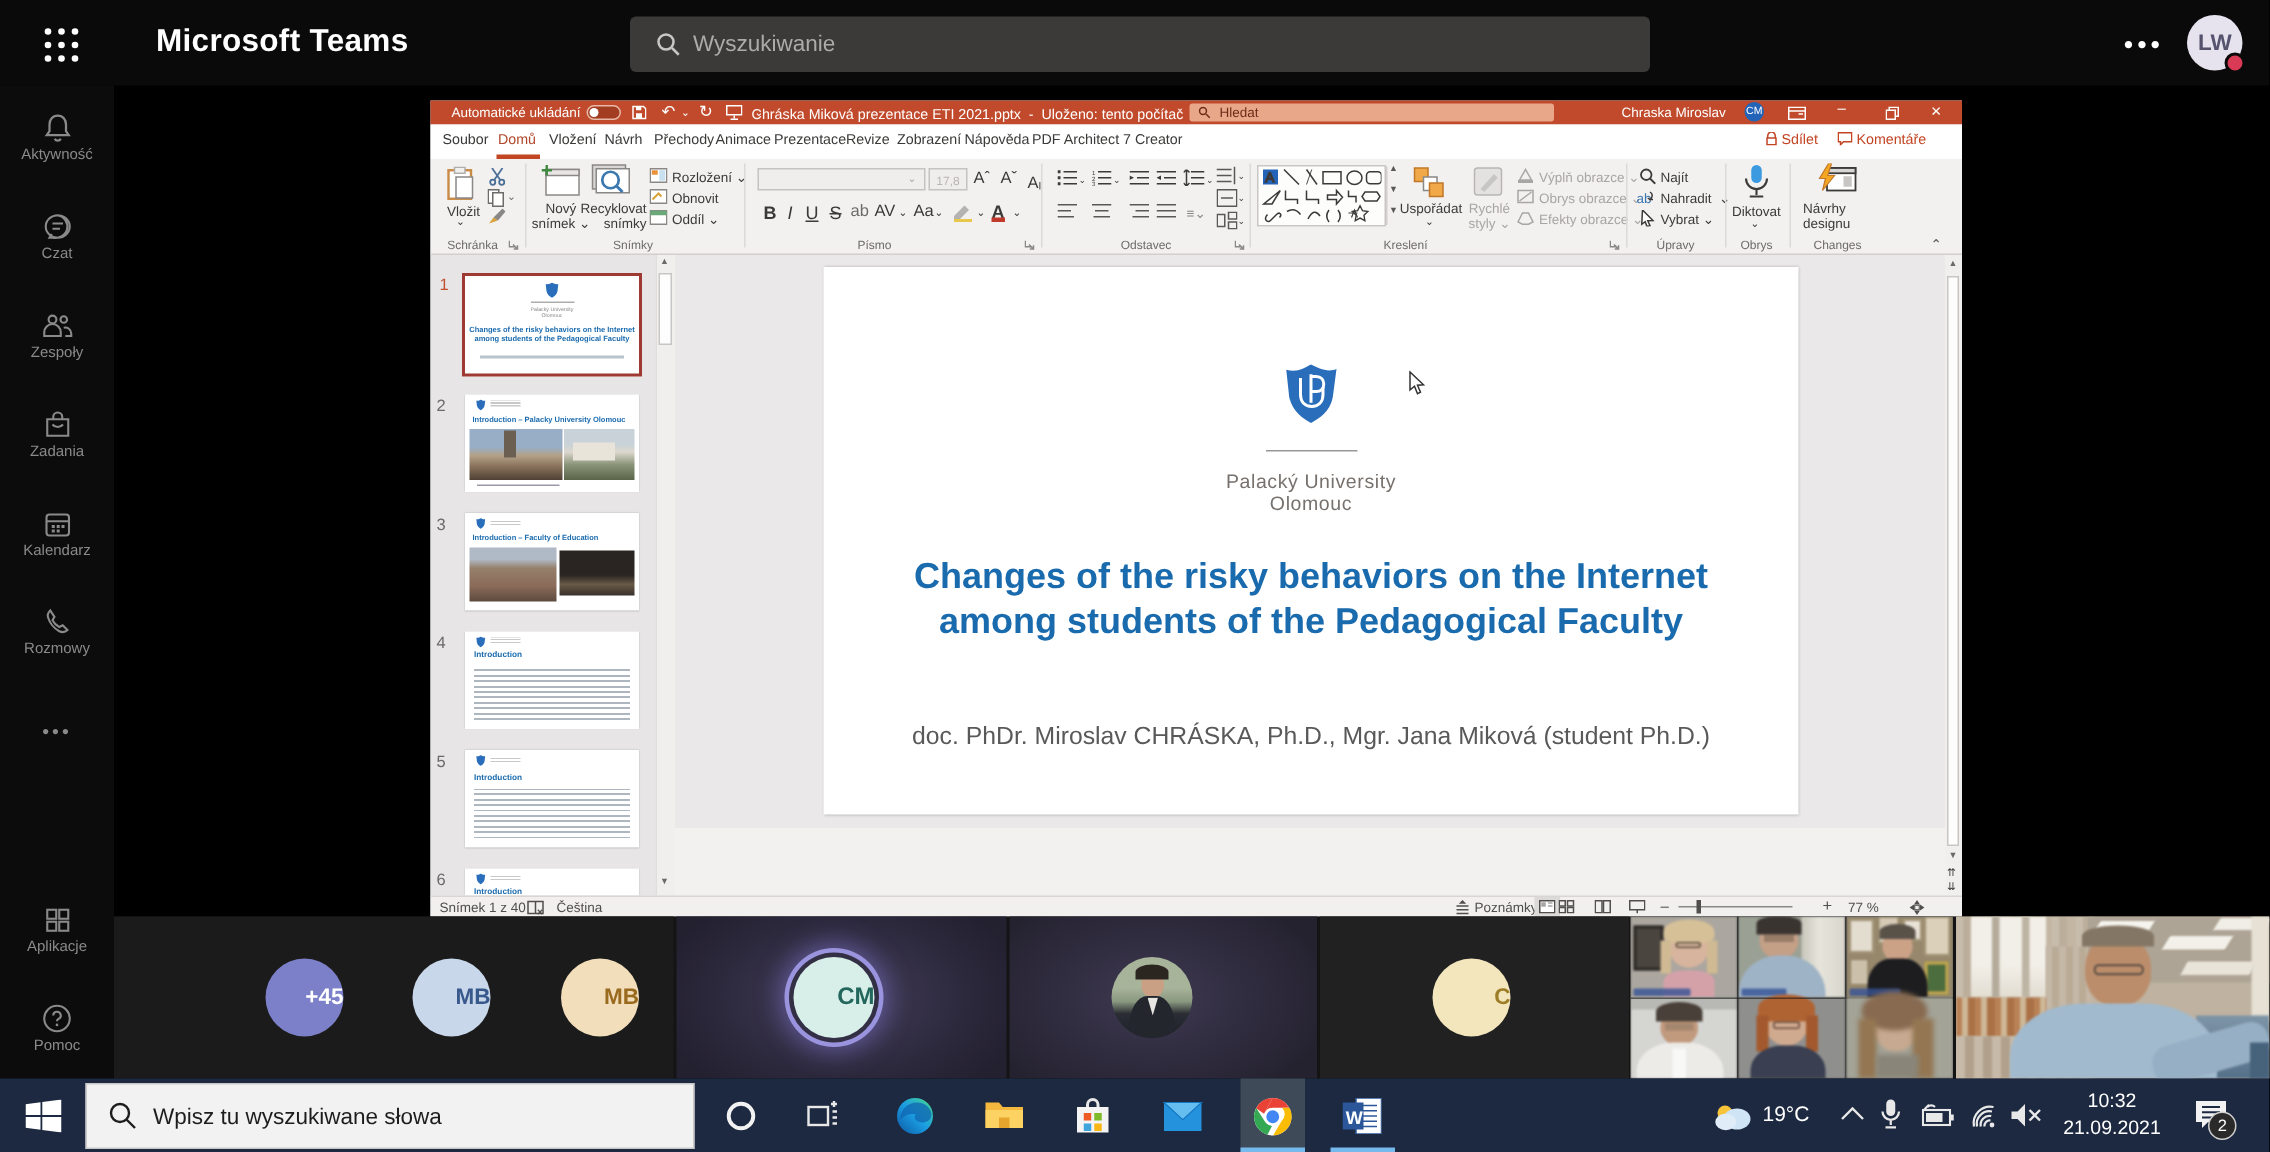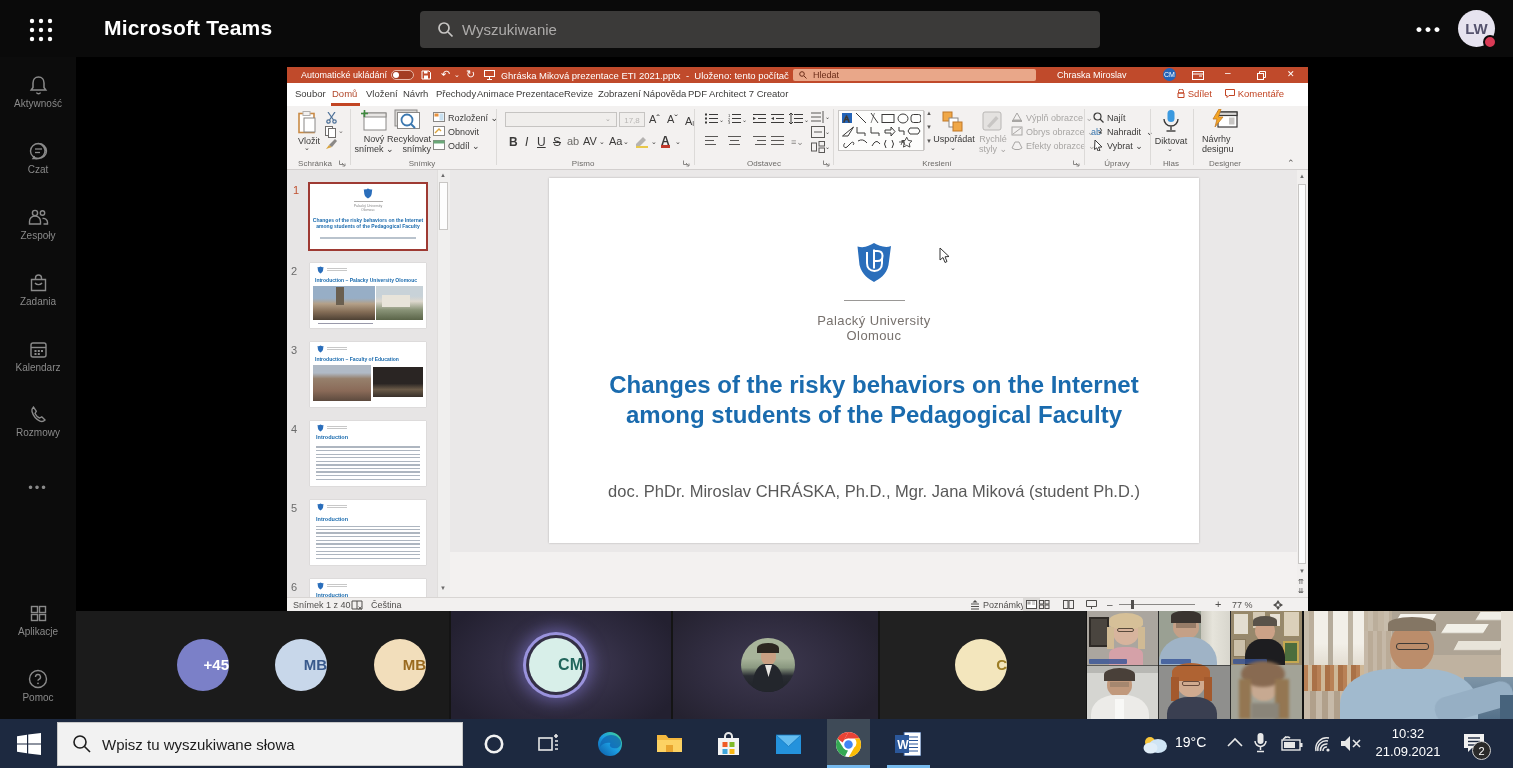--- a/index.html
+++ b/index.html
@@ -173,21 +173,21 @@
       </svg>
     <span class="abs" style="left:216px;top:4px;font-size:7px">⌄</span>
     <span class="abs" style="left:213px;top:3px;width:300px;text-align:center;font-size:9.5px">Chráska Miková prezentace ETI 2021.pptx &nbsp;-&nbsp; Uloženo: tento počítač &nbsp;▾</span>
     <span class="abs" style="left:506px;top:2px;width:243px;height:12px;background:#e9a789;border-radius:2px;color:#6b2c18">
       <svg class="abs" style="left:6px;top:2px" width="8" height="8" viewBox="0 0 8 8">
           <circle cx="3" cy="3" r="2.3" fill="none" stroke="#6b2c18" stroke-width="1"></circle>
           <line x1="5" y1="5" x2="7.5" y2="7.5" stroke="#6b2c18" stroke-width="1"></line>
         </svg>
       <span class="abs" style="left:20px;top:1px">Hledat</span>
     </span>
-    <span class="abs" style="left:770px;top:3px">Chraska Miroslav</span>
+    <span class="abs" style="left:794px;top:3px">Chraska Miroslav</span>
     <span class="abs" style="left:876px;top:1px;width:13px;height:13px;border-radius:50%;background:#2464b8;text-align:center;font-size:7px;line-height:13px">CM</span>
     <svg class="abs" style="left:905px;top:4px" width="12" height="9" viewBox="0 0 12 9">
         <rect x="0.5" y="0.5" width="11" height="8" fill="none" stroke="#fff"></rect>
         <line x1="0.5" y1="3" x2="11.5" y2="3" stroke="#fff"></line>
         <line x1="7" y1="5" x2="10" y2="5" stroke="#fff"></line>
       </svg>
     <span class="abs" style="left:938px;top:0px;font-size:10px">–</span>
     <svg class="abs" style="left:970px;top:4px" width="9" height="9" viewBox="0 0 9 9">
         <rect x="0.5" y="2.5" width="6" height="6" fill="none" stroke="#fff"></rect>
         <path d="M2.5 2.5v-2h6v6h-2" fill="none" stroke="#fff"></path>
@@ -493,31 +493,31 @@
     <div class="rsep" style="left:863px"></div>
 
     <svg class="abs" style="left:874px;top:3px" width="20" height="25" viewBox="0 0 20 25">
       <rect x="6.5" y="1" width="7" height="12" rx="3.5" fill="#3b9ae0"></rect>
       <path d="M3 10 a7 7 0 0 0 14 0" fill="none" stroke="#3b3a39" stroke-width="1.4"></path>
       <line x1="10" y1="17.5" x2="10" y2="21" stroke="#3b3a39" stroke-width="1.4"></line>
       <line x1="5.5" y1="22" x2="14.5" y2="22" stroke="#3b3a39" stroke-width="1.4"></line>
     </svg>
     <span class="abs" style="left:862px;top:30px;width:44px;text-align:center">Diktovat</span>
     <span class="abs" style="left:880px;top:39px;font-size:7px">⌄</span>
-    <span class="rlabel" style="left:844px">Hlas</span>
+    <span class="rlabel" style="left:844px">Obrys</span>
     <div class="rsep" style="left:906px"></div>
 
     <svg class="abs" style="left:925px;top:3px" width="26" height="25" viewBox="0 0 26 25">
       <rect x="6" y="3" width="19" height="15" fill="#fff" stroke="#3b3a39" stroke-width="1.2"></rect>
       <rect x="6" y="3" width="19" height="3.5" fill="#d8d6d4" stroke="#3b3a39" stroke-width="1.2"></rect>
       <rect x="17" y="8.5" width="5.5" height="7" fill="#c8c6c4"></rect>
       <path d="M7 0 L1 10 h4 L3 18 L11 8 h-4.5 L9 0z" fill="#f5a623" stroke="#c07828" stroke-width="0.8"></path>
     </svg>
     <span class="abs" style="left:915px;top:28px;width:46px;text-align:left">Návrhy<br>designu</span>
-    <span class="rlabel" style="left:898px">Designer</span>
+    <span class="rlabel" style="left:898px">Changes</span>
     <span class="abs" style="left:1000px;top:52px;font-size:9px;color:#5a5856">⌃</span>
   </div>
   <div id="pthumbs" class="abs">
     <span class="abs" style="left:6px;top:14px;color:#c0502f;font-size:11px">1</span>
     <div class="abs" style="left:21px;top:12px;width:120px;height:69px;background:#fff;border:2px solid #9e3a33">
       <svg class="abs" style="left:53px;top:4px" width="10" height="11" viewBox="0 0 38 40">
           <path d="M3 4 C10 6 14 3 19 1 C24 3 30 6 35 4 L33 22 C31 32 24 36 19 39 C14 36 7 32 5 22 Z" fill="#2a6ebb"></path>
         </svg>
       <div class="abs" style="left:44px;top:17px;width:29px;height:1px;background:#b0aeac"></div>
       <div class="abs" style="left:0;top:20px;width:116px;text-align:center;font-size:3.5px;color:#888">Palacký University<br>Olomouc</div>

